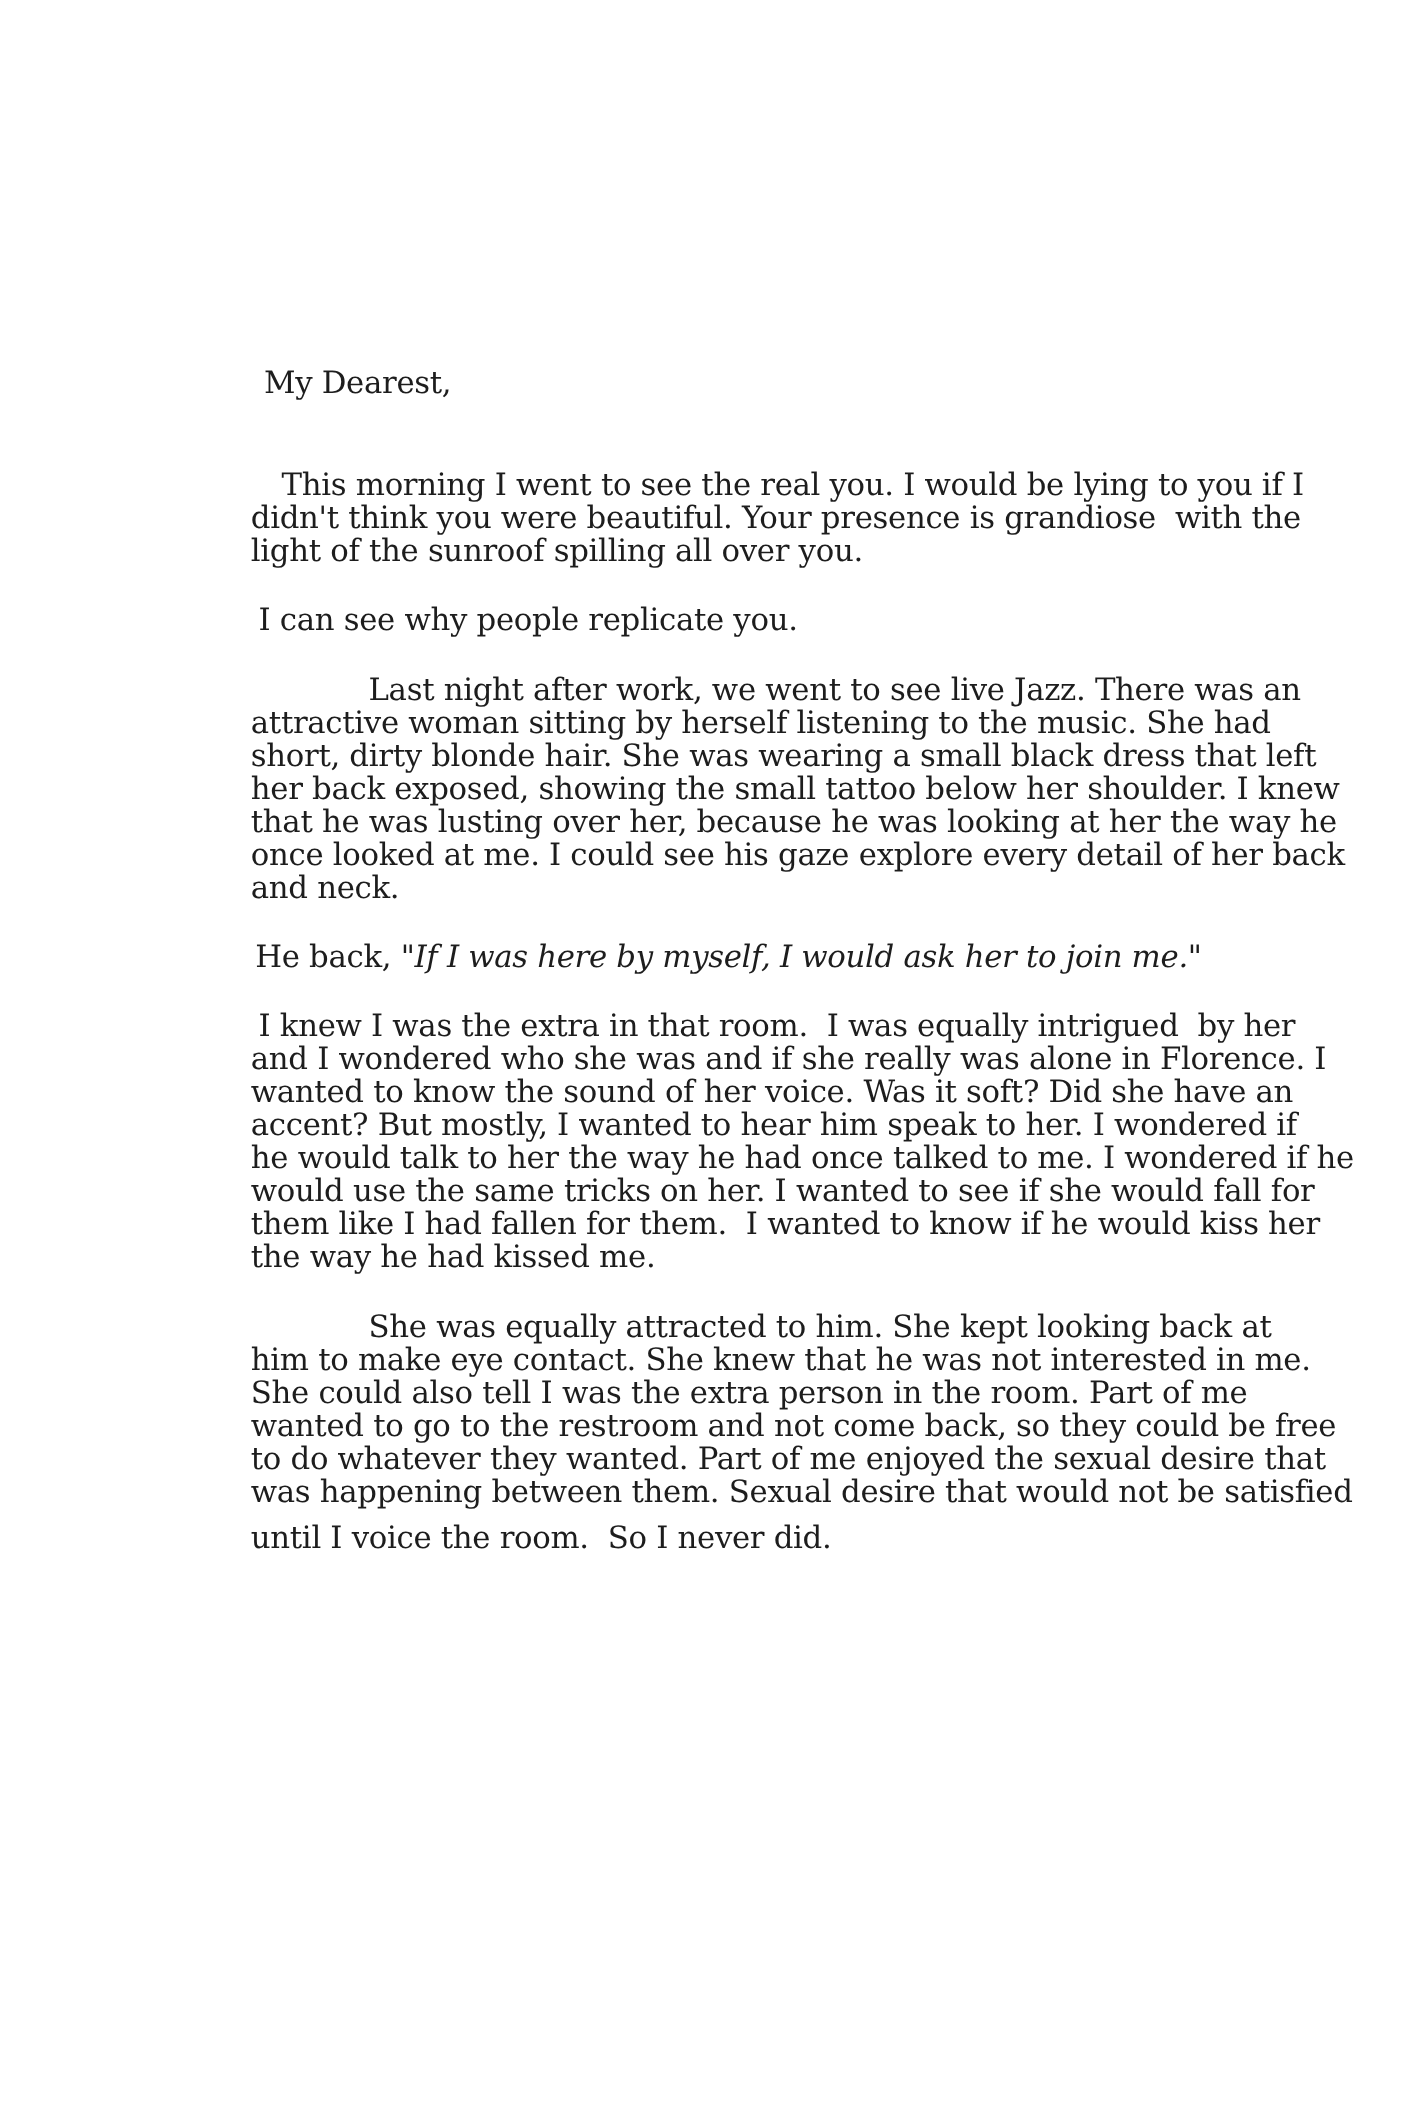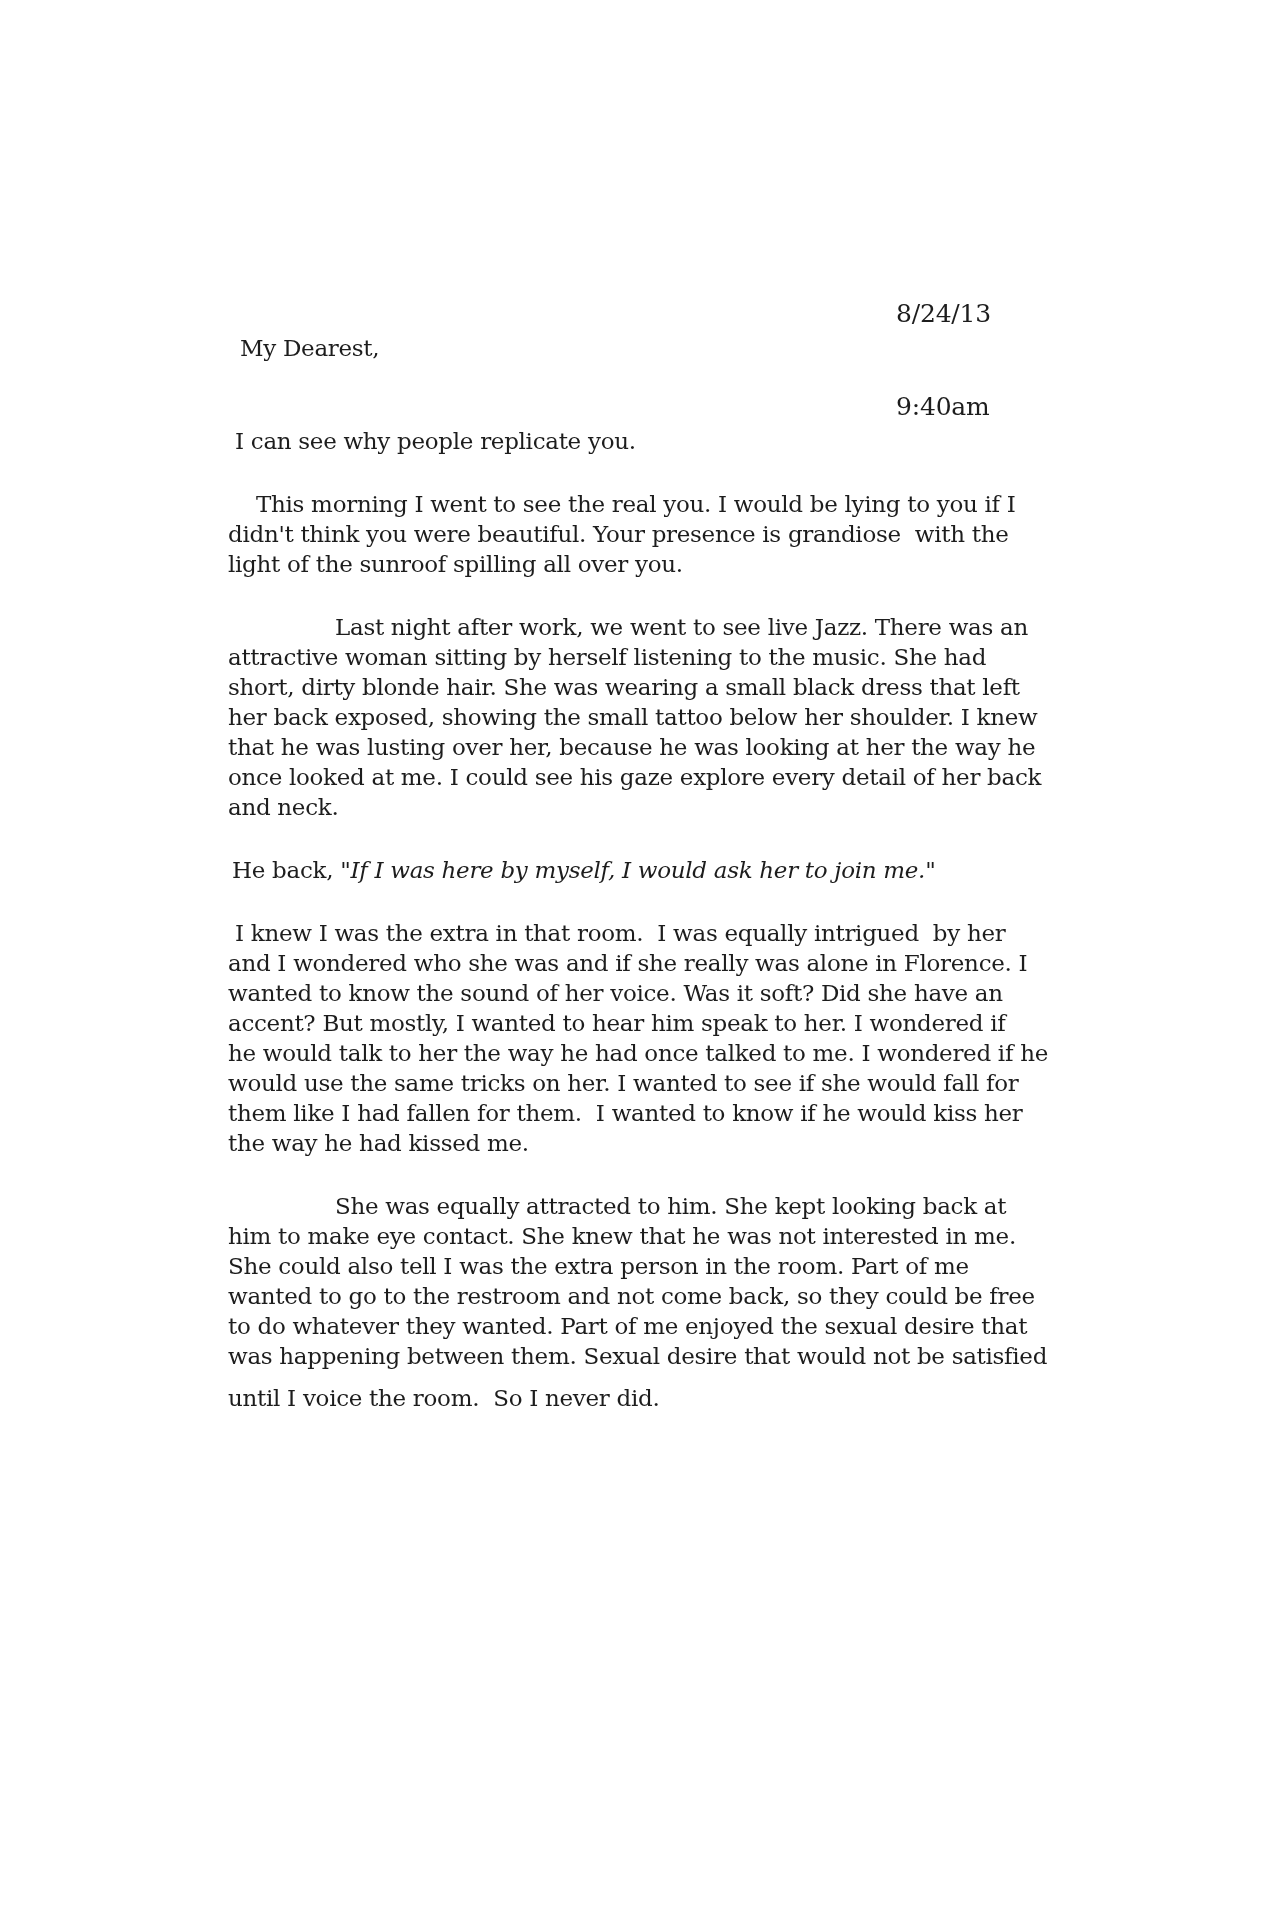--- a/index.html
+++ b/index.html
@@ -24,21 +24,21 @@
     font-size: 25px;
     line-height: 31px;
     letter-spacing: -0.2px;
     white-space: pre;
   }
   .letter-body {
     position: absolute;
     left: 228px;
     top: 333px;
     width: 960px;
-    font-size: 23px;
+    font-size: 28px;
     line-height: 30px;
     letter-spacing: -0.3px;
   }
   .para {
     white-space: pre;
     margin: 0 0 33px 0;
   }
   .salutation      { text-indent: 12px; margin-bottom: 63px; }
   .indent-small    { text-indent: 28px; }
   .indent-space    { text-indent: 7px;  }
@@ -47,34 +47,30 @@
   .quote-line em   { font-style: italic; }
   .closing-line    { white-space: pre; margin: 0; }
   .closing-line b  { font-weight: normal; }
   .final-para      { margin-bottom: 12px; }
 </style>
 </head>
 <body style="background: rgb(255, 255, 255); color: rgb(29, 29, 29);">
 
 <div class="page">
 
-  <div class="timestamp">
-    <div>8/24/13</div>
-    <div>9:40am</div>
-  </div>
 
   <div class="letter-body">
 
     <div class="para salutation">My Dearest,</div>
 
-    <div class="para indent-space">I can see why people replicate you.</div>
-
     <div class="para indent-small">This morning I went to see the real you. I would be lying to you if I
 didn't think you were beautiful. Your presence is grandiose  with the
 light of the sunroof spilling all over you.</div>
+
+    <div class="para indent-space">I can see why people replicate you.</div>
 
     <div class="para indent-tab">Last night after work, we went to see live Jazz. There was an
 attractive woman sitting by herself listening to the music. She had
 short, dirty blonde hair. She was wearing a small black dress that left
 her back exposed, showing the small tattoo below her shoulder. I knew
 that he was lusting over her, because he was looking at her the way he
 once looked at me. I could see his gaze explore every detail of her back
 and neck.</div>
 
     <div class="para quote-line"><span>He back, </span><em>"If I was here by myself, I would ask her to join me."</em></div>

